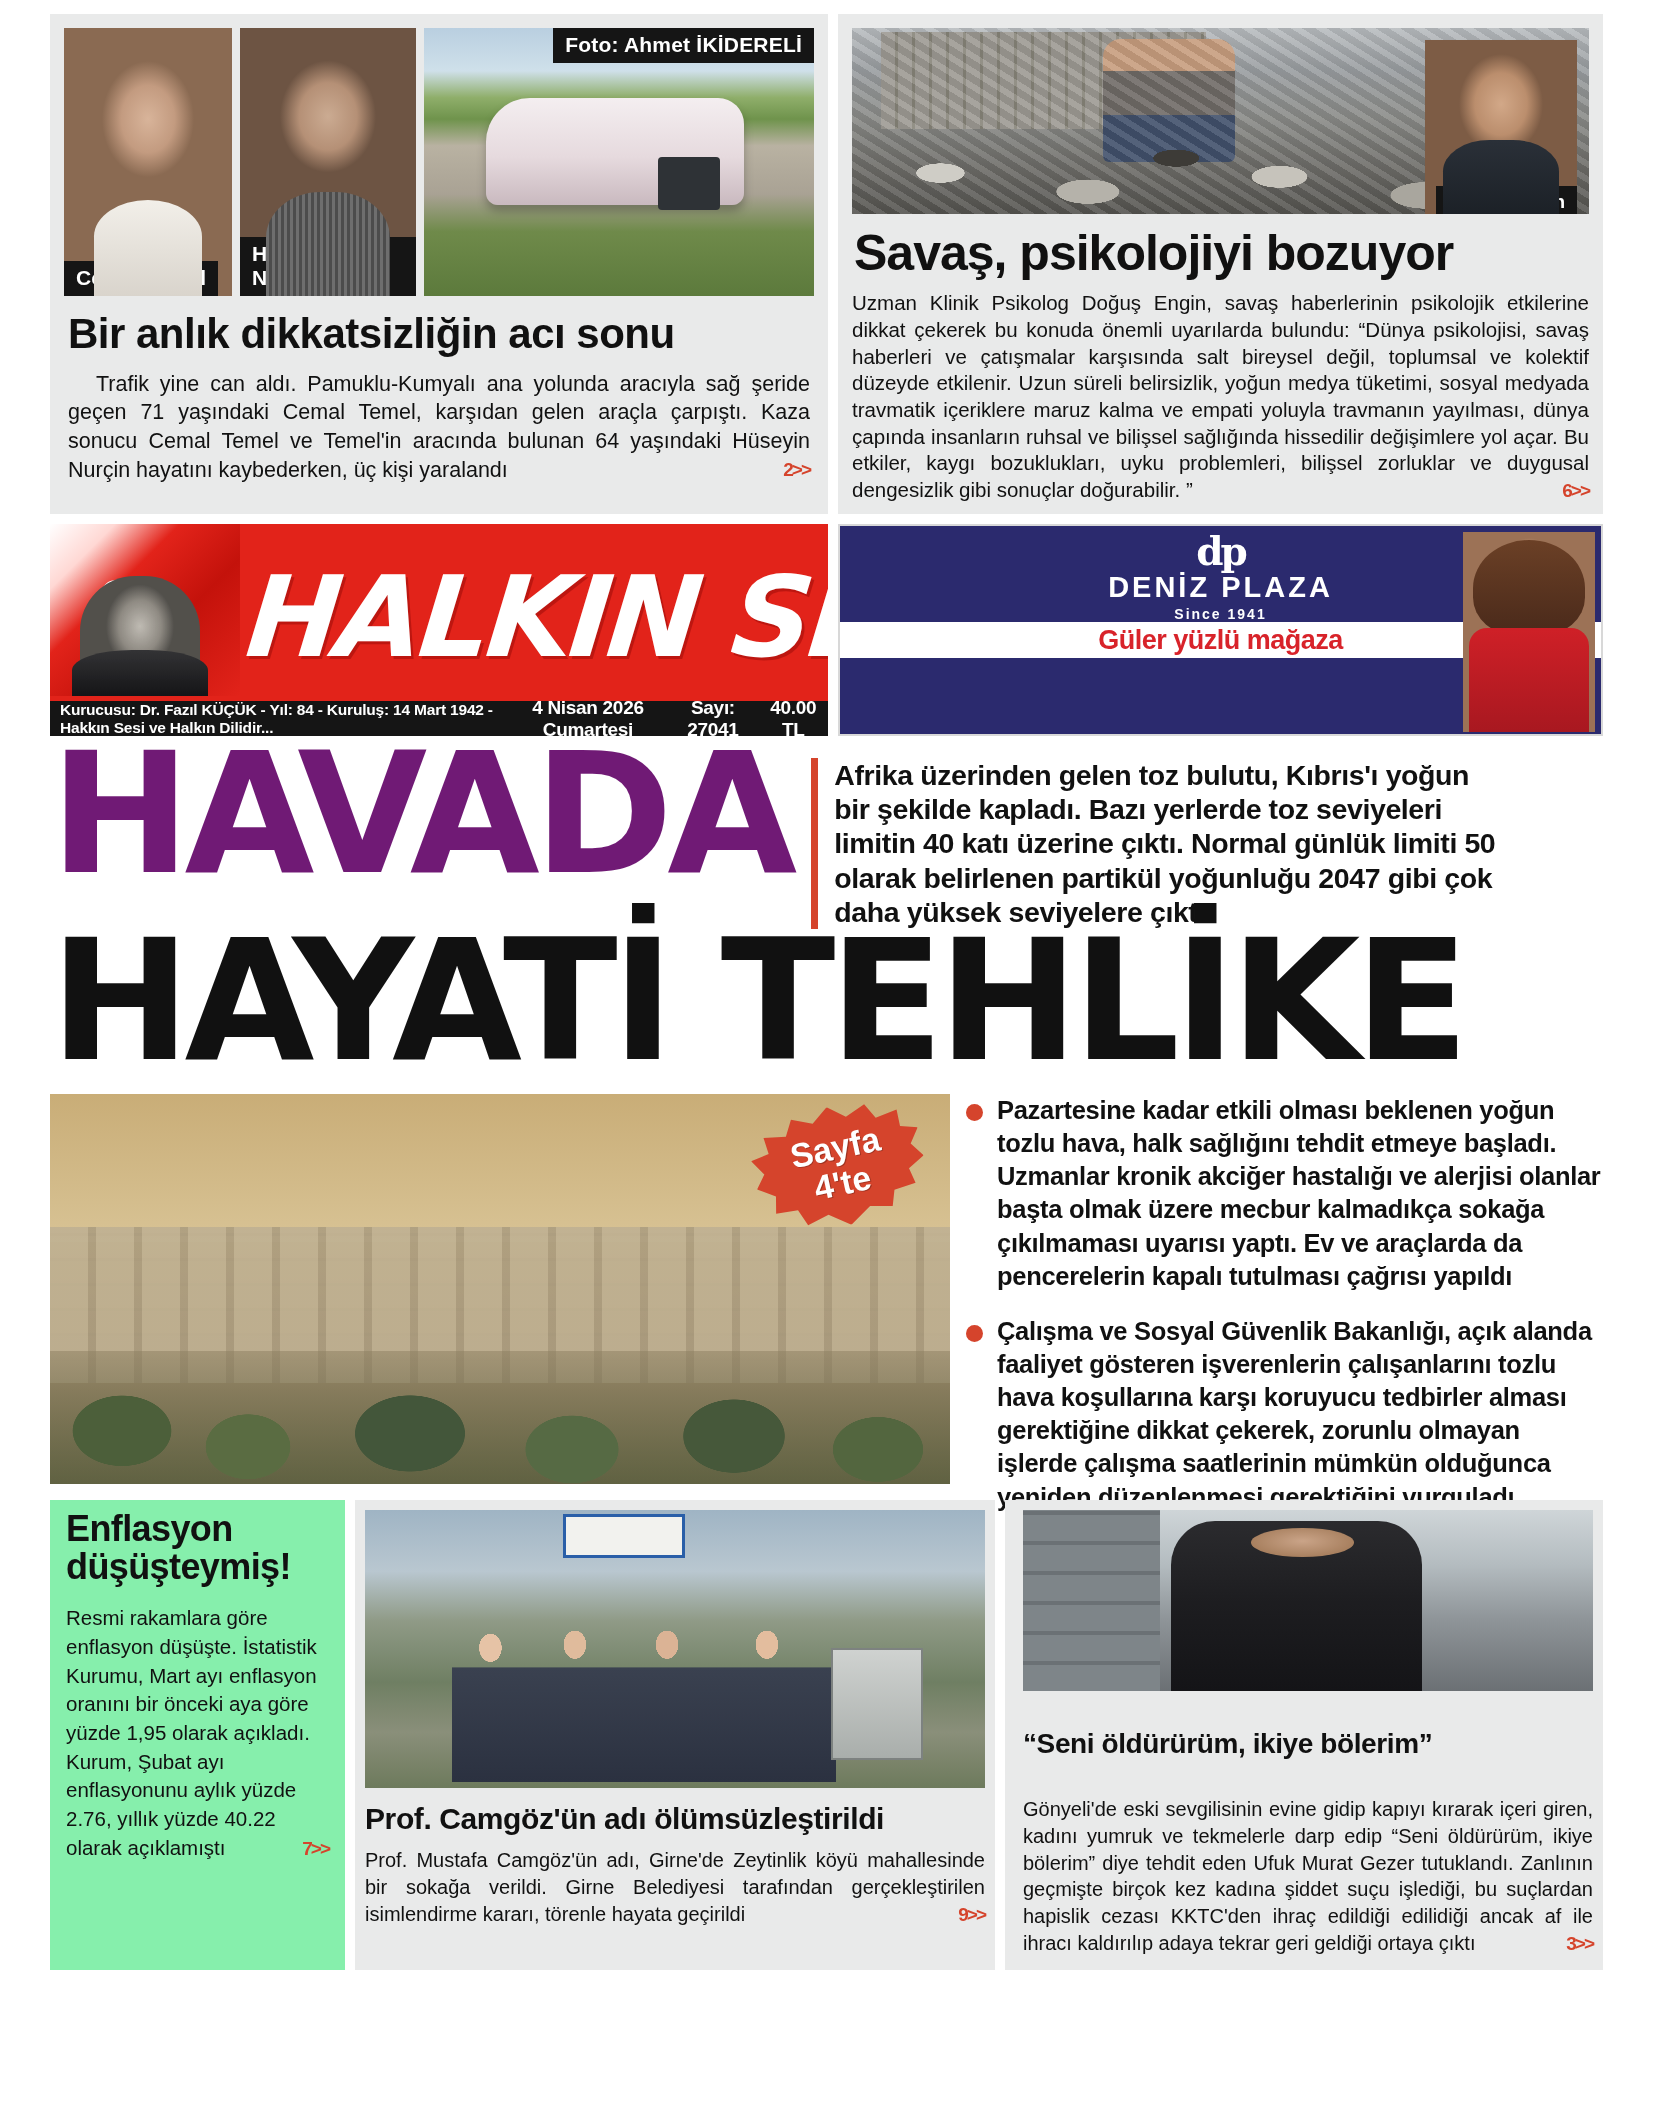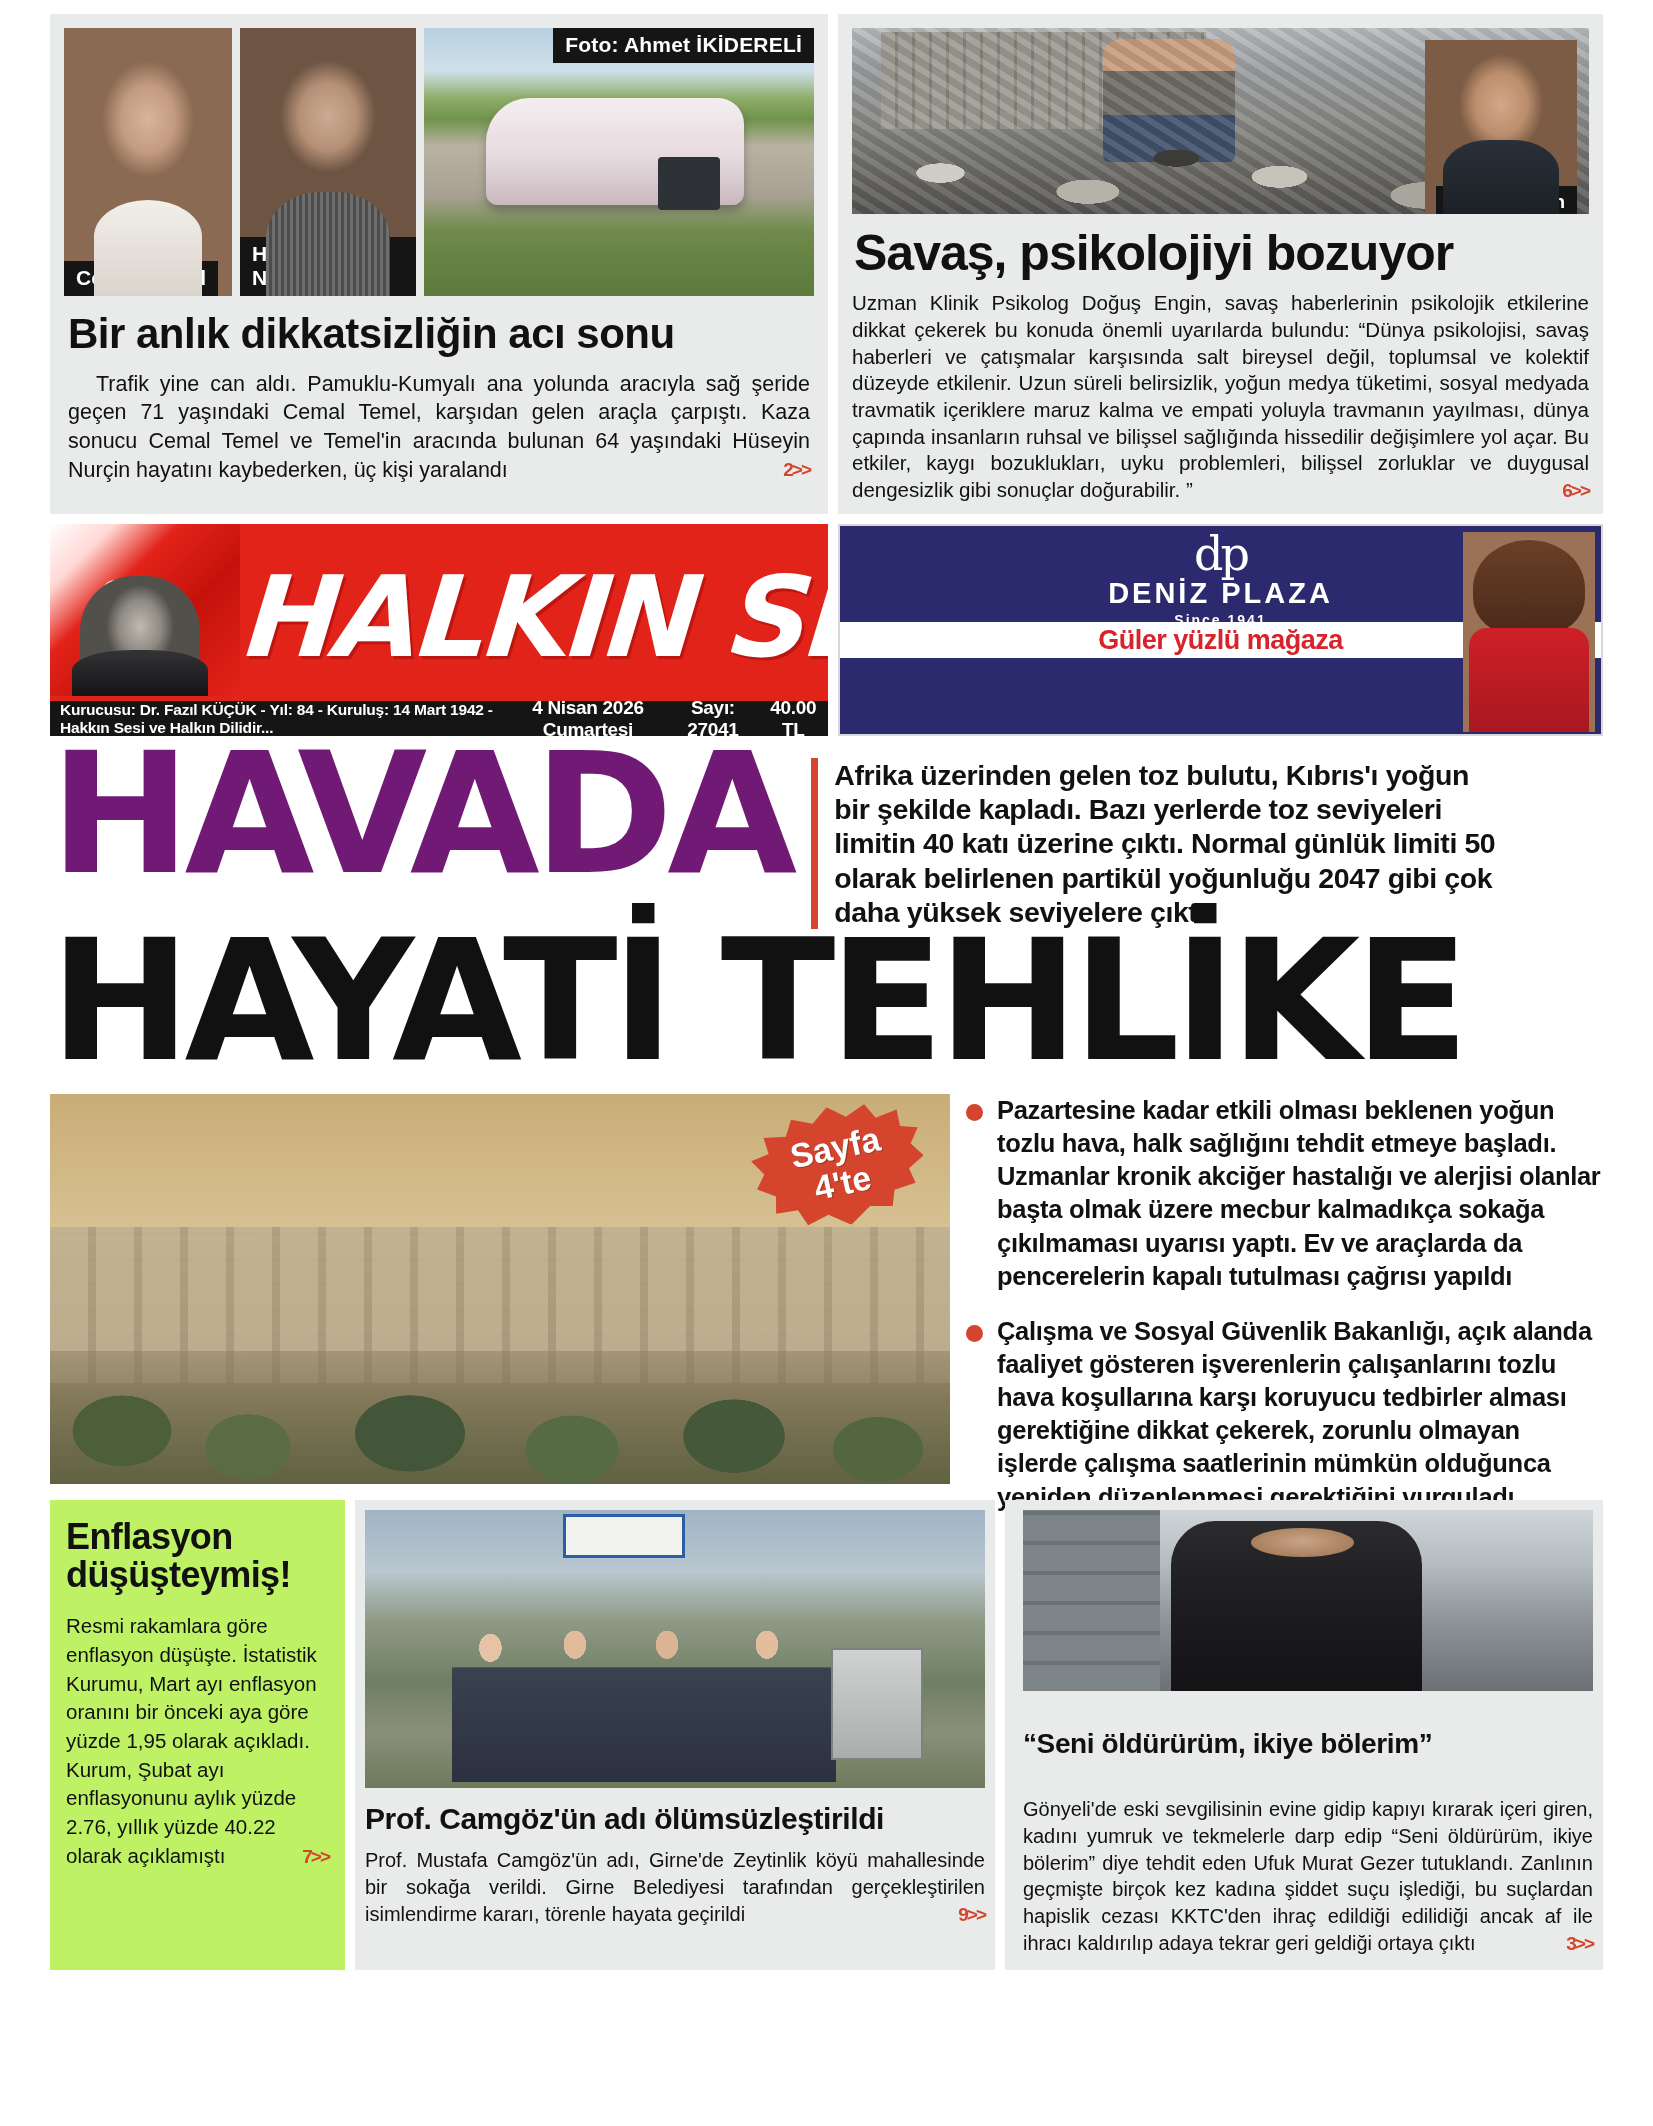--- a/index.html
+++ b/index.html
@@ -98,21 +98,21 @@
      line-height:1; font-style: italic; transform: skewX(-6deg);
      text-shadow: 3px 3px 0 rgba(120,0,0,.35);
      white-space:nowrap;}
   .mh-foot { position:absolute; left:0; right:0; bottom:0; height:35px; background:#151515;
      display:flex; align-items:center; color:#fff; padding: 0 10px; }
   .mh-foot .left { font-size: 15.5px; font-weight: 700; letter-spacing:-.2px; }
   .mh-foot .right { margin-left:auto; display:flex; gap:22px; font-size:19px; font-weight:800; letter-spacing:-.3px;text-align:center;}
 
   .mh-ad { flex:1; background:#2b2a6e; position:relative; overflow:hidden; border:2px solid #d8d8d8;}
   .ad-logo{position:absolute;left:0;right:0;top:8px;text-align:center;color:#fff;}
-  .ad-dp{font-family:"DejaVu Serif",serif;font-size:46px;font-weight:400;line-height:.9;letter-spacing:-3px;}
+  .ad-dp{font-family:"DejaVu Serif",serif;font-size:39px;font-weight:700;line-height:.9;letter-spacing:-3px;}
   .ad-name{font-size:29px;font-weight:800;letter-spacing:3px;margin-top:2px;}
   .ad-since{font-size:14px;font-weight:700;letter-spacing:2px;margin-top:2px;}
   .ad-band{position:absolute;left:0;right:0;top:96px;height:36px;background:#fff;display:flex;
      align-items:center;justify-content:center;}
   .ad-band span{color:#d8232a;font-size:27px;font-weight:800;letter-spacing:-.5px;}
   .ad-slogan{position:absolute;left:14px;top:140px;color:#fff;font-style:italic;
      font-family:"DejaVu Serif",serif;font-size:29px;font-weight:700;line-height:1.25;}
   .ad-girl{position:absolute;right:6px;top:6px;width:132px;height:200px;
      background: radial-gradient(ellipse 32px 38px at 50% 22%, #f0c8a8 0%, #dbab88 64%, #9c7256 100%);}
   .ad-girl::after{content:"";position:absolute;left:6px;top:96px;width:120px;height:104px;
@@ -159,21 +159,21 @@
        21% 79%,8% 78%,10% 64%,0% 55%,6% 44%,0% 31%,11% 28%,10% 14%,23% 17%,28% 4%,40% 11%);
      transform: rotate(-12deg);
      text-shadow: 1px 1px 0 rgba(0,0,0,.25);}
   .dust-text { flex:1; padding-left: 4px; }
   .bullet-p { display:flex; gap: 14px; margin-bottom: 22px;}
   .bullet { width: 17px; height: 17px; border-radius: 50%; background:#d5442c; flex:none; margin-top: 10px;}
   .bullet-p p { font-size: 25.5px; font-weight: 700; line-height: 1.3; letter-spacing:-.3px;}
 
   
   .bottom-row { display:flex; gap: 10px; margin-top: 16px; height: 470px;}
-  .b-col1 { width: 295px; background:#bef264; padding: 18px 16px;}
+  .b-col1 { width: 295px; background:#86efac; padding: 10px 16px;}
   .b-col1 h3 { font-size: 36px; font-weight:800; line-height:1.06; letter-spacing:-.6px;}
   .b-col1 p { font-size:20.5px; line-height:1.4; margin-top:18px;}
   .b-col2 { width: 640px; background:#e9eaea; padding: 10px 10px 12px 10px; display:flex; flex-direction:column;}
   .b-col3 { flex:1; background:#e9eaea; padding: 10px 10px 12px 18px; display:flex; flex-direction:column;gap:24px;}
   .b-photo { position:relative; overflow:hidden; }
   .grp { height: 278px;
      background: linear-gradient(180deg,#9fb4c4 0%,#b9c7d0 22%,#8f9a86 40%,#6f7f63 62%,#8a8f7a 80%,#6d7a5c 100%);}
   .grp .sign{position:absolute;left:32%;top:4px;width:122px;height:44px;background:#f2f2ee;
      border:3px solid #2a5fa8;}
   .grp .people{position:absolute;left:14%;bottom:6px;width:62%;height:56%;

